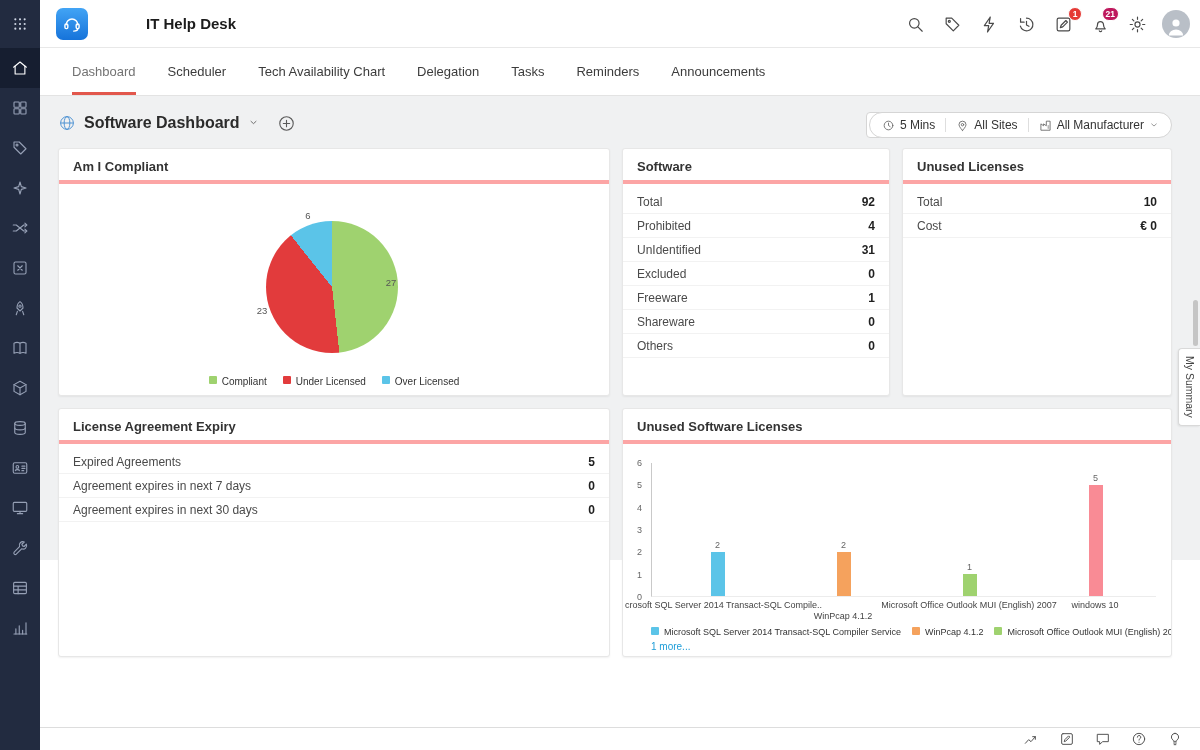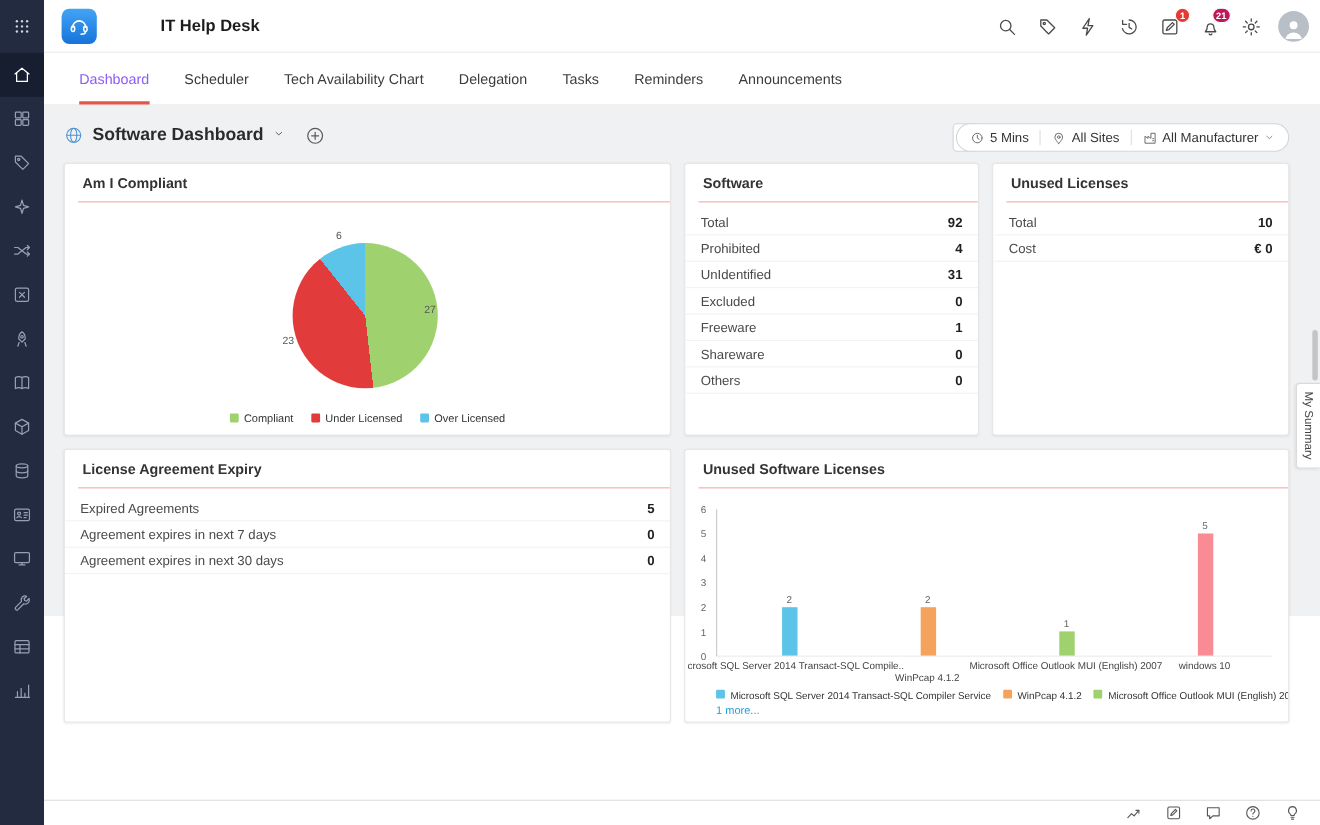--- a/index.html
+++ b/index.html
@@ -22,40 +22,40 @@
   .topbar-actions { position:absolute; right:10px; top:0; height:48px; display:flex; align-items:center; gap:13px; }
   .icon-btn { position:relative; width:24px; height:24px; display:flex; align-items:center; justify-content:center; cursor:pointer; }
   .icon-btn svg { stroke:#4a4a4a; fill:none; stroke-width:1.5; stroke-linecap:round; stroke-linejoin:round; }
   .badge { position:absolute; top:-5px; right:-7px; min-width:14px; height:14px; border-radius:8px; background:#e53935; color:#fff; font-size:8.5px; font-weight:700; display:flex; align-items:center; justify-content:center; padding:0 3px; border:1.5px solid #fff; }
   .badge.blue { background:#be185d; }
   .avatar { width:28px; height:28px; border-radius:50%; background:#b9bfc7; display:flex; align-items:flex-end; justify-content:center; overflow:hidden; cursor:pointer; }
 
   
   .tabsbar { position:absolute; left:40px; top:48px; width:1160px; height:48px; background:#fff; border-bottom:1px solid #e3e3e3; display:flex; align-items:stretch; padding-left:32px; gap:32px; }
   .tab { font-size:13px; color:#3c3c3c; line-height:47px; cursor:pointer; white-space:nowrap; }
-  .tab.active { color:#8b5cf6; box-shadow:inset 0 -3px 0 #e2574c; }
+  .tab.active { color:#737373; box-shadow:inset 0 -3px 0 #e2574c; }
 
   
   .content { position:absolute; left:40px; top:96px; width:1160px; height:464px; background:#f0f1f2; }
   .dash-title-row { position:absolute; left:18px; top:13px; height:28px; display:flex; align-items:center; gap:8px; cursor:pointer; }
   .dash-title-row svg.globe { stroke:#4a90d2; fill:none; stroke-width:1.3; }
   .dash-title { font-size:16px; font-weight:600; color:#2b2b2b; }
   .chev svg { stroke:#555; fill:none; stroke-width:1.8; stroke-linecap:round; stroke-linejoin:round; }
   .plus-btn { margin-left:10px; display:flex; align-items:center; cursor:pointer; }
   .plus-btn svg { stroke:#5a5a5a; fill:none; stroke-width:1.4; stroke-linecap:round; }
   .expand-btn { position:absolute; left:826px; top:16px; width:26px; height:26px; background:#fff; border:1px solid #d5d5d5; border-radius:4px; display:flex; align-items:center; justify-content:center; cursor:pointer; }
   .expand-btn svg { stroke:#555; fill:none; stroke-width:1.5; stroke-linecap:round; stroke-linejoin:round; }
   .filter-group { position:absolute; right:28px; top:16px; height:26px; background:#fff; border:1px solid #d5d5d5; border-radius:14px; display:flex; align-items:center; padding:0 12px; }
   .filter-item { display:flex; align-items:center; gap:5px; font-size:12px; color:#333; cursor:pointer; white-space:nowrap; }
   .filter-item svg { stroke:#666; fill:none; stroke-width:1.6; stroke-linecap:round; stroke-linejoin:round; }
   .vdiv { width:1px; height:14px; background:#dedede; margin:0 10px; }
 
   
   .card { position:absolute; background:#fff; border:1px solid #e7e7e7; border-radius:3px; box-shadow:0 1px 2px rgba(0,0,0,0.06); overflow:hidden; }
-  .card-head { height:35px; line-height:35px; padding:0 4px; font-size:13px; font-weight:600; color:#333; border-bottom:1px solid #fca5a5;margin-left:12px; }
+  .card-head { height:35px; line-height:35px; padding:0 14px; font-size:13px; font-weight:600; color:#333; border-bottom:4px solid #fca5a5; }
   .card-compliance { left:18px; top:52px; width:552px; height:248px; }
   .card-software   { left:582px; top:52px; width:268px; height:248px; }
   .card-unused     { left:862px; top:52px; width:270px; height:248px; }
   .card-expiry     { left:18px; top:312px; width:552px; height:249px; }
   .card-usl        { left:582px; top:312px; width:550px; height:249px; }
 
   .rows { padding:6px 0 0 0; }
   .row { height:24px; display:flex; align-items:center; justify-content:space-between; padding:0 14px; border-bottom:1px solid #f2f2f2; cursor:pointer; }
   .row .rl { font-size:12px; color:#4a4a4a; }
   .row .rv { font-size:12px; color:#1f1f1f; font-weight:700; }

